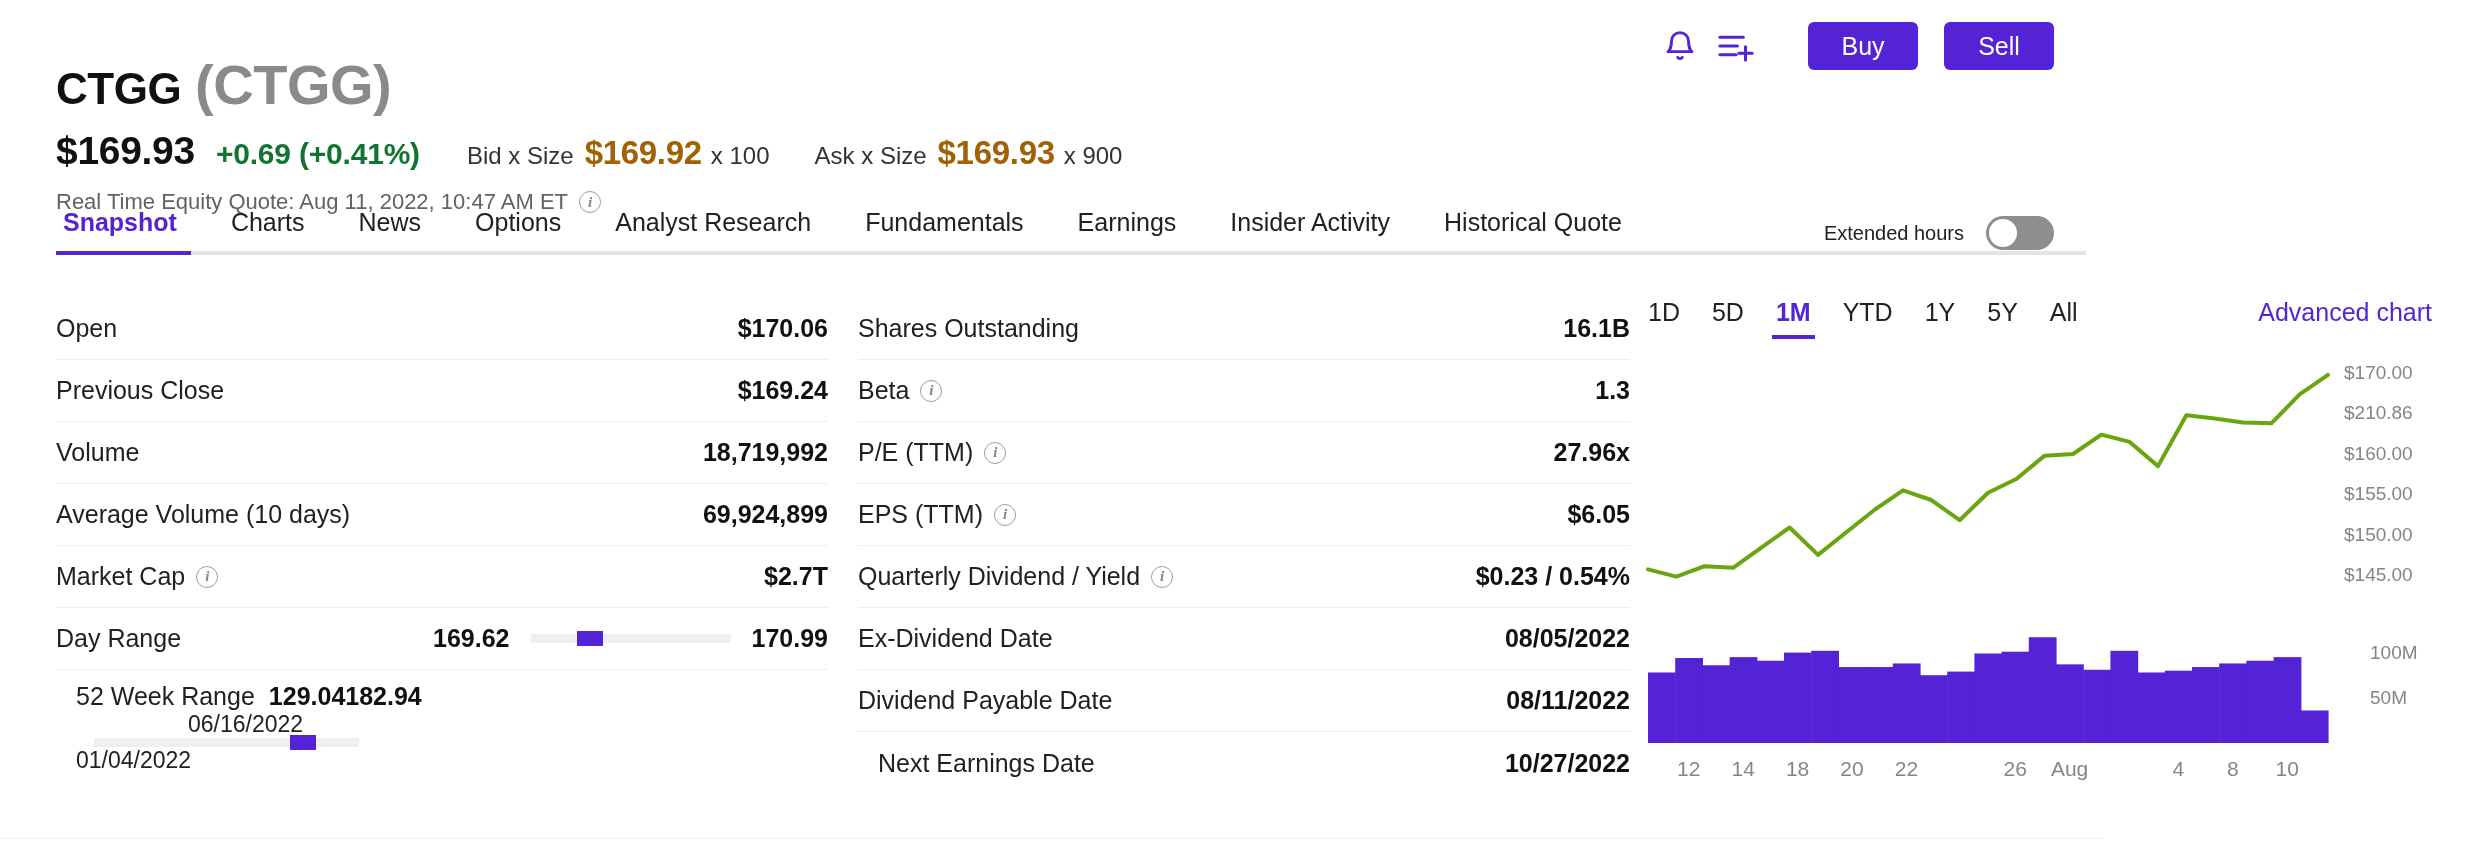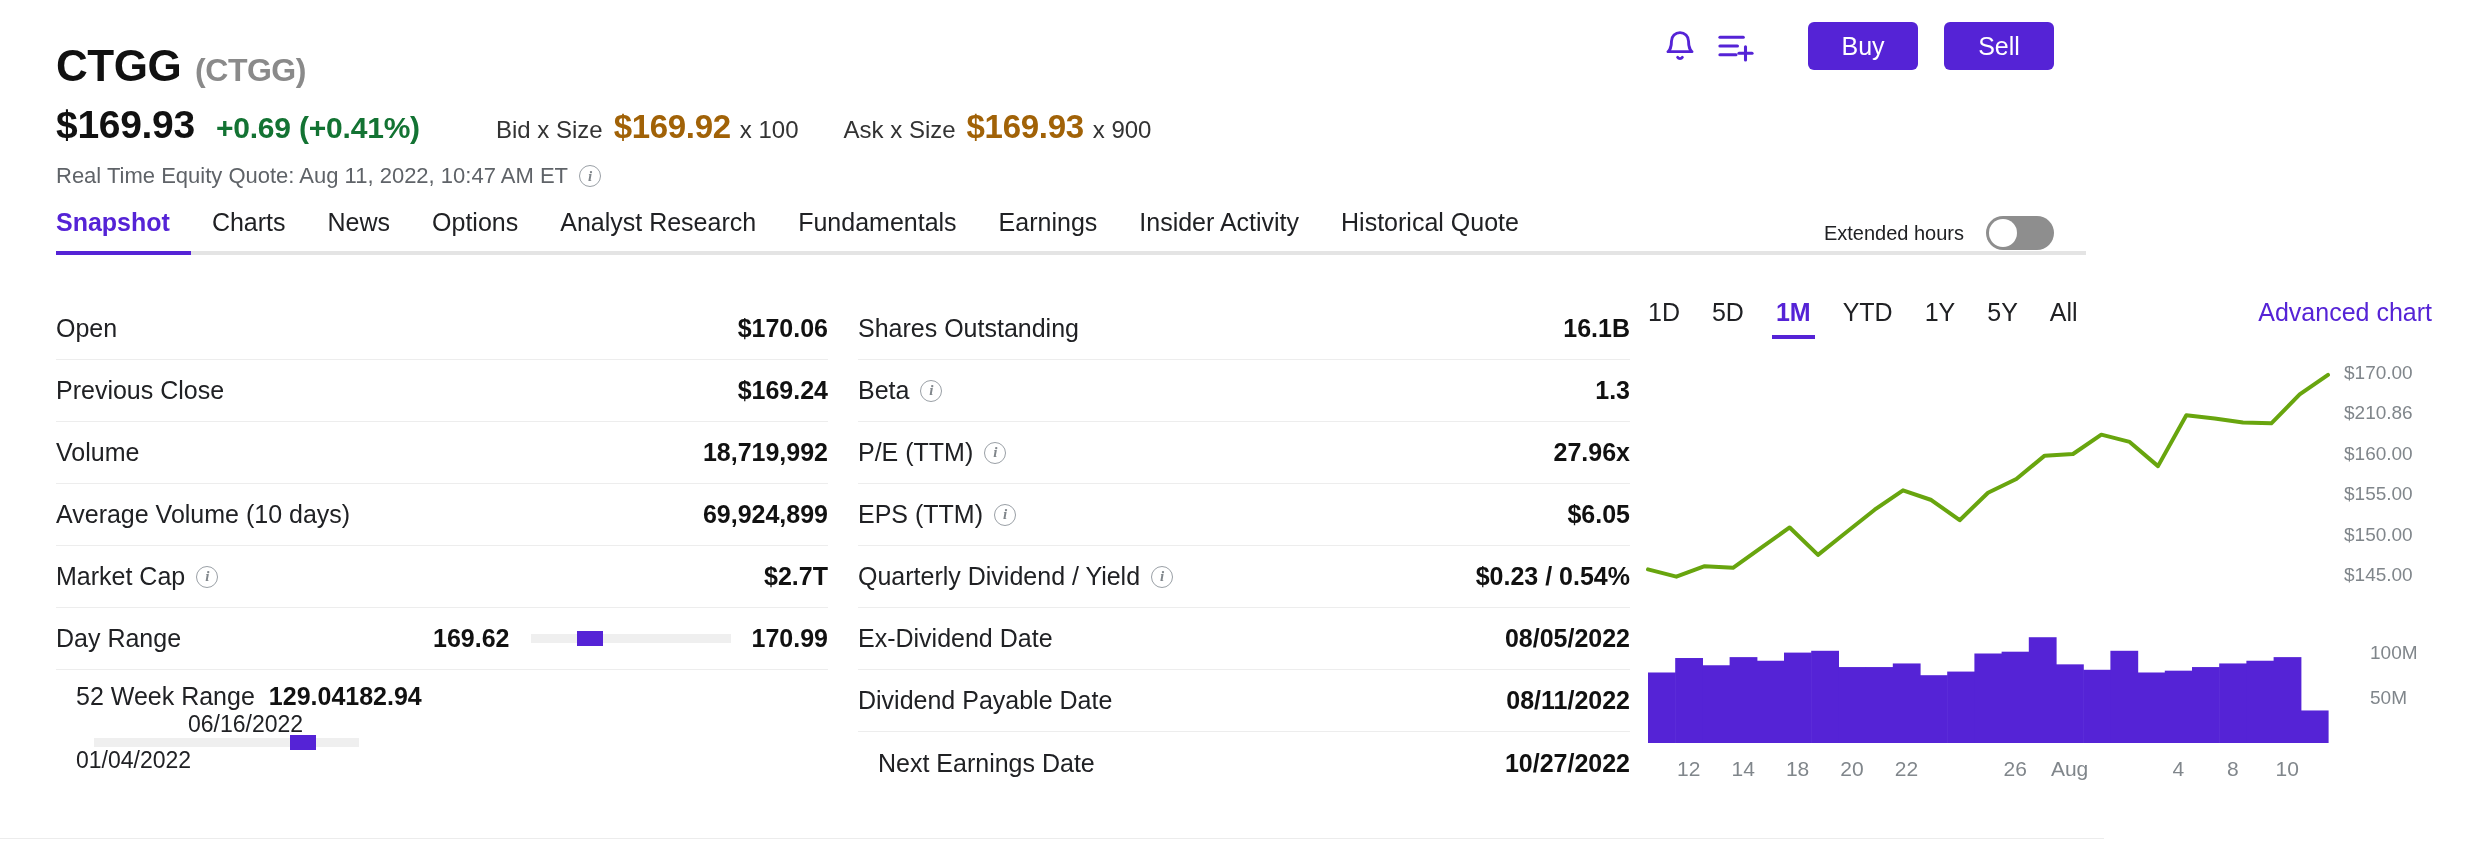--- a/index.html
+++ b/index.html
@@ -13,26 +13,26 @@
   .page { position: relative; width: 2104px; height: 848px; background:#fff; }
   .page::after {
     content:""; position:absolute; left:0; right:0; bottom:9px; height:1px;
     background:#ececec;
   }
 
   
   .hdr { position:absolute; left:56px; top:8px; }
   .sym-row { display:flex; align-items:baseline; gap:14px; }
   .sym-name { font-size:44px; font-weight:700; letter-spacing:-0.5px; color:#111; }
-  .sym-ticker { font-size:32px; font-weight:700; color:#8a8a8a; letter-spacing:-0.5px;margin-top:44px; }
+  .sym-ticker { font-size:56px; font-weight:700; color:#8a8a8a; letter-spacing:-0.5px;margin-top:44px; }
 
   .price-row { display:flex; align-items:baseline; margin-top:12px; }
   .price { font-size:39px; font-weight:700; color:#111; letter-spacing:-0.3px; }
   .change { font-size:30px; font-weight:600; color:#137333; margin-left:21px; letter-spacing:-0.2px;}
-  .bidask { display:flex; align-items:baseline; margin-left:76px; }
+  .bidask { display:flex; align-items:baseline; margin-left:47px; }
   .ba-label { font-size:24px; color:#333; }
   .ba-price { font-size:33px; font-weight:700; color:#a16207; margin-left:11px; letter-spacing:-0.3px;}
   .ba-size { font-size:24px; color:#333; margin-left:9px; }
   .bidask.second { margin-left:45px; }
 
   .qline { display:flex; align-items:center; margin-top:16px; }
   .qline-txt { font-size:22px; color:#5f6368; }
 
   .info-i {
     display:inline-flex; align-items:center; justify-content:center;
@@ -50,21 +50,21 @@
     height:48px; min-width:110px; padding:0 26px;
     background:#5523d6; color:#fff; border:none; border-radius:6px;
     font-size:25px; font-family:"Liberation Sans", sans-serif;
     cursor:pointer; display:flex; align-items:center; justify-content:center;
   }
   .btn.buy { margin-left:44px;text-align:center; }
   .btn.sell { margin-left:26px; }
 
   
   .tabs-wrap { position:absolute; left:56px; top:208px; width:2030px; }
-  .tabs { display:flex; align-items:center; gap:0; }
+  .tabs { display:flex; align-items:center; gap:12px;margin-left:7px; }
   .tab {
     font-size:25px; color:#202124; padding:0 21px 14px 21px; cursor:pointer;
     white-space:nowrap;
   }
   .tab:first-child { padding-left:0; }
   .tab.active { color:#5523d6; font-weight:600; }
   .tabs-rule { position:relative; height:4px; background:#e4e4e4; width:2030px; }
   .tabs-rule .ind { position:absolute; left:0; top:0; height:4px; width:148px; background:#5523d6; }
 
   .ext-hours { position:absolute; right:50px; top:216px; display:flex; align-items:center; gap:22px; }

